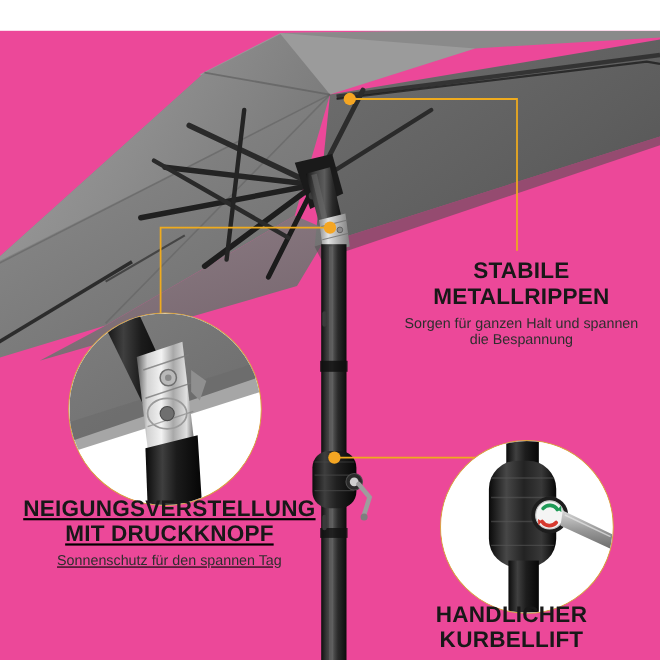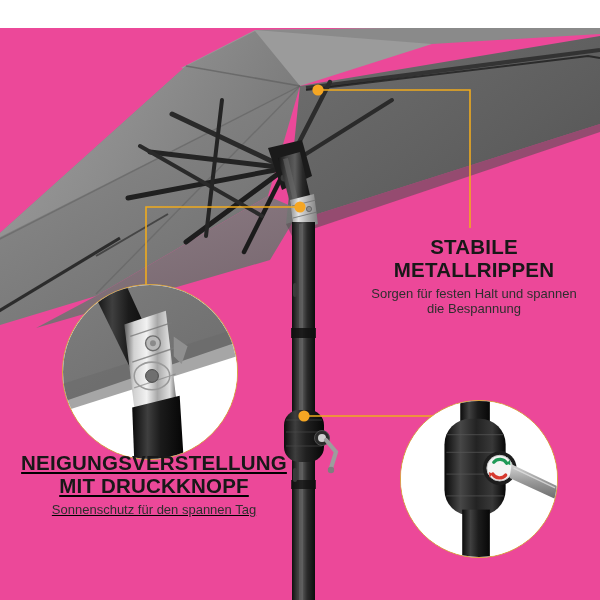--- a/index.html
+++ b/index.html
@@ -283,26 +283,27 @@
       <path d="M93,74 l-3.4,3.4 l-0.4,-5.6 z" fill="#d63a2f"></path>
 
       <path d="M112,64 L158,86 L158,100 L110,78 Z" fill="url(#zArm2)"></path>
       <path d="M114,68 L156,88" stroke="#e6e6e6" stroke-width="1.4" opacity="0.7"></path>
     </svg>
   </div>
 
   <div class="callout" id="callout-ribs">
     <p class="title">STABILE
 METALLRIPPEN</p>
-    <p class="sub">Sorgen für festen Halt und spannen
+    <p class="sub">Sorgen für ganzen Halt und spannen
 die Bespannung</p>
   </div>
 
   <div class="callout" id="callout-tilt">
     <p class="title">NEIGUNGSVERSTELLUNG
 MIT DRUCKKNOPF</p>
     <p class="sub">Sonnenschutz für den spannen Tag</p>
   </div>
 
   <div class="callout" id="callout-crank">
+    <p class="title">HANDLICHER KURBELLIFT</p>
   </div>
 
 </div>
 
 </body></html>

